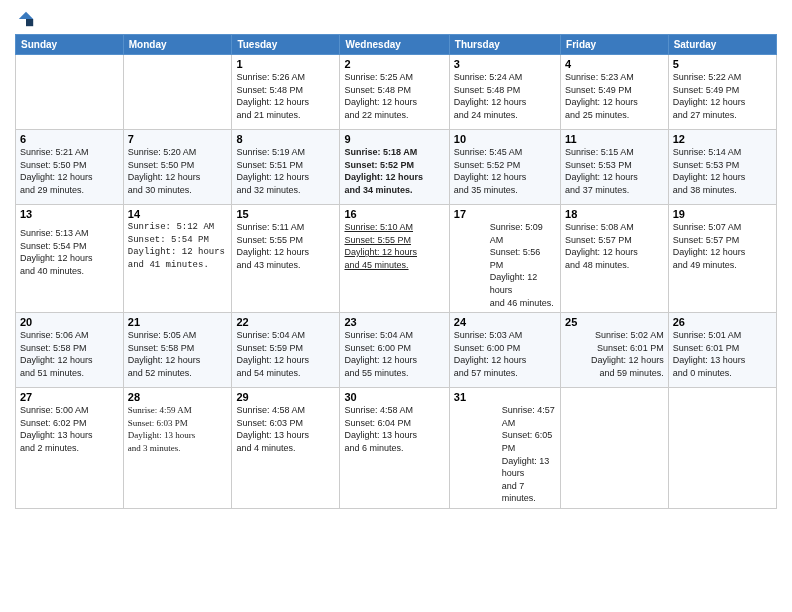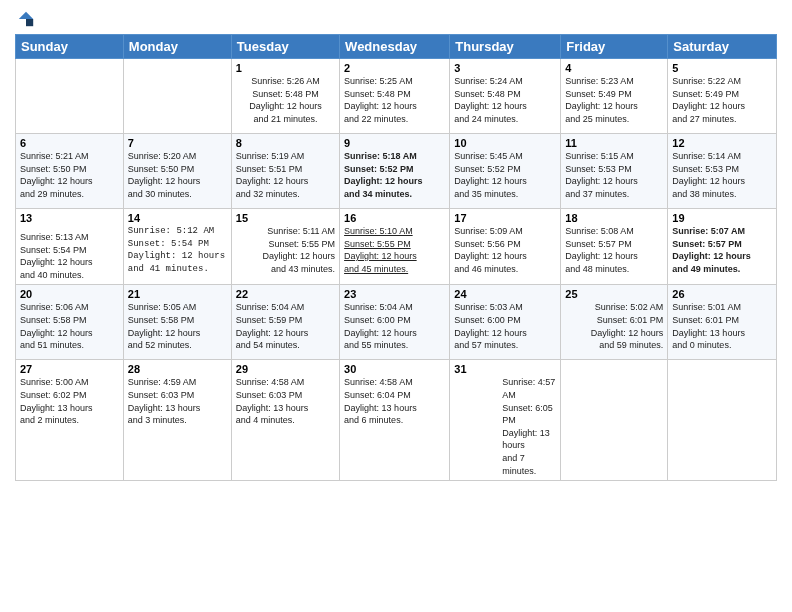--- a/index.html
+++ b/index.html
@@ -59,21 +59,21 @@
       width: 100%;
       border-collapse: collapse;
       border: 1px solid #ccc;
       font-size: 9.5px;
     }
     .calendar th {
       background: #3a7abf;
       color: #fff;
       text-align: left;
       padding: 4px 5px;
-      font-size: 13px;
+      font-size: 10px;
       font-weight: bold;
       border: 1px solid #5590cc;
     }
     .calendar td {
       vertical-align: top;
       border: 1px solid #ccc;
       padding: 3px 4px;
       width: 113px;
       height: 75px;
       background: #fff;
@@ -126,21 +126,21 @@
           <th>Friday</th>
           <th>Saturday</th>
         </tr>
     </thead>
     <tbody id="calendar-body">
     <tr>
           <td class="empty"></td>
           <td class="empty"></td>
           <td>
             <span class="day-num">1</span>
-            <div class="day-info" style="white-space: pre-line; text-align: center;">Sunrise: 5:26 AM
+            <div class="day-info" style="white-space: pre-line;">Sunrise: 5:26 AM
 Sunset: 5:48 PM
 Daylight: 12 hours
 and 21 minutes.</div>
           </td>
           <td>
             <span class="day-num">2</span>
             <div class="day-info" style="white-space: pre-line;">Sunrise: 5:25 AM
 Sunset: 5:48 PM
 Daylight: 12 hours
 and 22 minutes.</div>
@@ -228,49 +228,49 @@
           </td>
           <td>
             <span class="day-num">14</span>
             <div class="day-info" style="white-space: pre-line; font-family: Liberation Mono, monospace;">Sunrise: 5:12 AM
 Sunset: 5:54 PM
 Daylight: 12 hours
 and 41 minutes.</div>
           </td>
           <td>
             <span class="day-num">15</span>
-            <div class="day-info" style="white-space: pre-line; text-align: right;">Sunrise: 5:11 AM
+            <div class="day-info" style="white-space: pre-line;">Sunrise: 5:11 AM
 Sunset: 5:55 PM
 Daylight: 12 hours
 and 43 minutes.</div>
           </td>
           <td>
             <span class="day-num">16</span>
             <div class="day-info" style="white-space: pre-line; text-decoration: underline;">Sunrise: 5:10 AM
 Sunset: 5:55 PM
 Daylight: 12 hours
 and 45 minutes.</div>
           </td>
           <td>
             <span class="day-num">17</span>
-            <div class="day-info" style="white-space: pre-line;">Sunrise: 5:09 AM
+            <div class="day-info" style="white-space: pre-line; margin-left: 36px;">Sunrise: 5:09 AM
 Sunset: 5:56 PM
 Daylight: 12 hours
 and 46 minutes.</div>
           </td>
           <td>
             <span class="day-num">18</span>
             <div class="day-info" style="white-space: pre-line;">Sunrise: 5:08 AM
 Sunset: 5:57 PM
 Daylight: 12 hours
 and 48 minutes.</div>
           </td>
           <td>
             <span class="day-num">19</span>
-            <div class="day-info" style="white-space: pre-line; font-weight: bold;">Sunrise: 5:07 AM
+            <div class="day-info" style="white-space: pre-line;">Sunrise: 5:07 AM
 Sunset: 5:57 PM
 Daylight: 12 hours
 and 49 minutes.</div>
           </td>
         </tr>
         <tr>
           <td>
             <span class="day-num">20</span>
             <div class="day-info" style="white-space: pre-line;">Sunrise: 5:06 AM
 Sunset: 5:58 PM
@@ -323,21 +323,21 @@
         <tr>
           <td>
             <span class="day-num">27</span>
             <div class="day-info" style="white-space: pre-line;">Sunrise: 5:00 AM
 Sunset: 6:02 PM
 Daylight: 13 hours
 and 2 minutes.</div>
           </td>
           <td>
             <span class="day-num">28</span>
-            <div class="day-info" style="white-space: pre-line;">Sunrise: 4:59 AM
+            <div class="day-info" style="white-space: pre-line; font-family: Liberation Serif, serif;">Sunrise: 4:59 AM
 Sunset: 6:03 PM
 Daylight: 13 hours
 and 3 minutes.</div>
           </td>
           <td>
             <span class="day-num">29</span>
             <div class="day-info" style="white-space: pre-line;">Sunrise: 4:58 AM
 Sunset: 6:03 PM
 Daylight: 13 hours
 and 4 minutes.</div>

